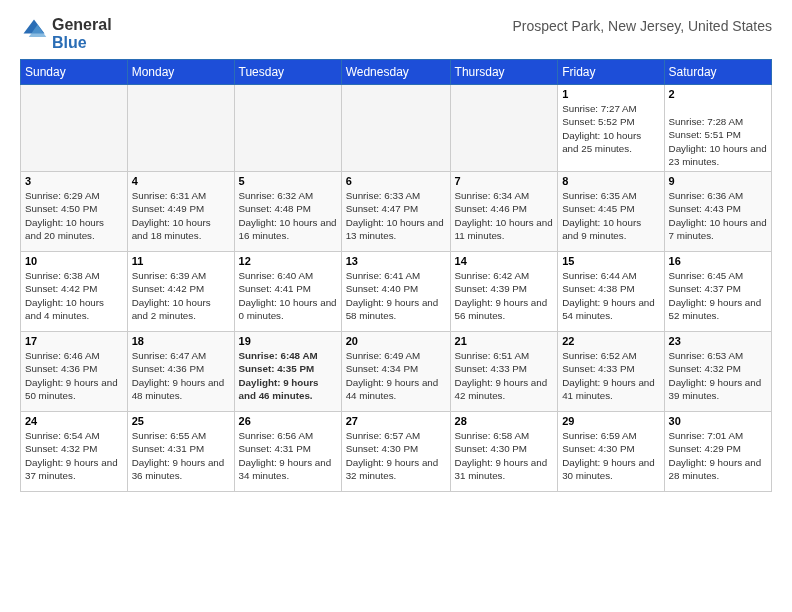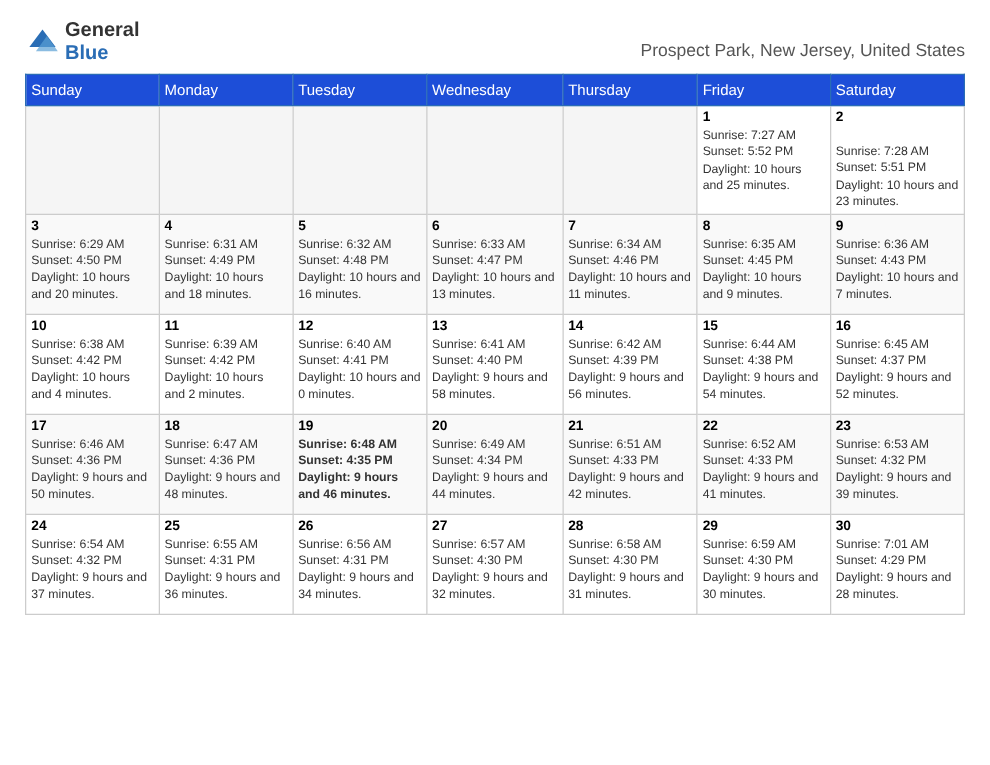--- a/index.html
+++ b/index.html
@@ -15,21 +15,21 @@
       padding: 16px 20px 10px 20px;
     }
     .header-row {
       display: flex;
       align-items: flex-start;
       justify-content: space-between;
       margin-bottom: 4px;
     }
     .logo {
       display: flex;
-      align-items: center;
+      align-items: flex-start;
       gap: 4px;
     }
     .logo-text {
       font-size: 16px;
       font-weight: bold;
       line-height: 1.1;
     }
     .logo-text .general { color: #333; }
     .logo-text .blue { color: #2a6db5; }
     .logo-icon {
@@ -41,21 +41,21 @@
     }
     .month-title {
       font-size: 32px;
       font-weight: normal;
       color: #333;
       line-height: 1.1;
     }
     .location {
       font-size: 14px;
       color: #555;
-      margin-top: 16px;
+      margin-top: 2px;
     }
     .calendar {
       width: 100%;
       border-collapse: collapse;
       margin-top: 8px;
       font-size: 10.5px;
     }
     .calendar th {
       background: #1d4ed8;
       color: #fff;

